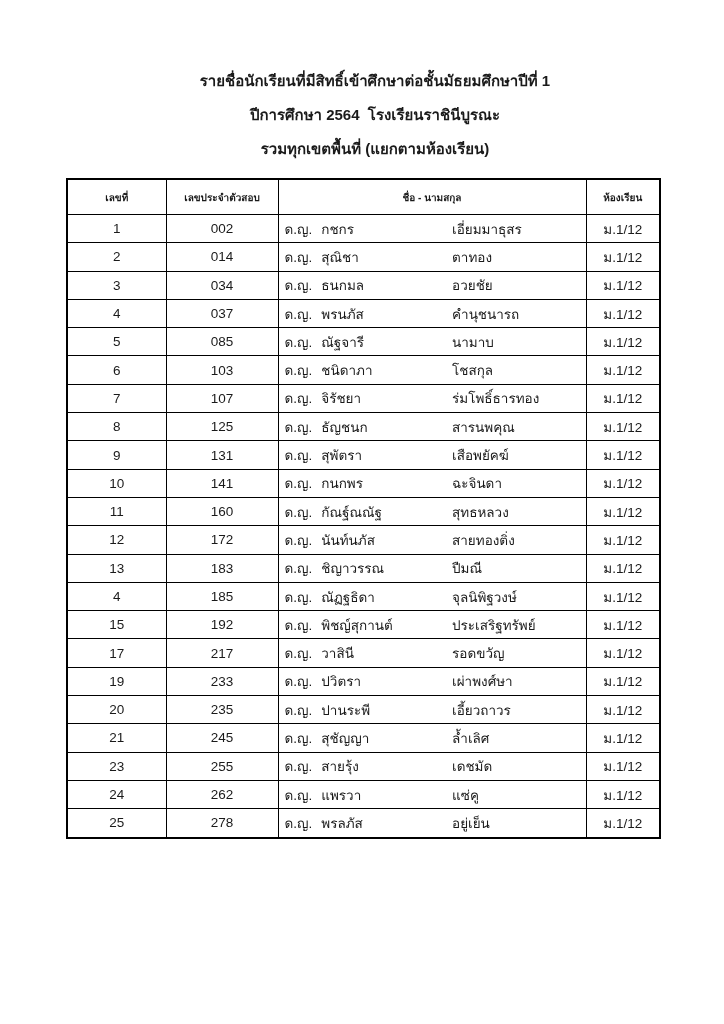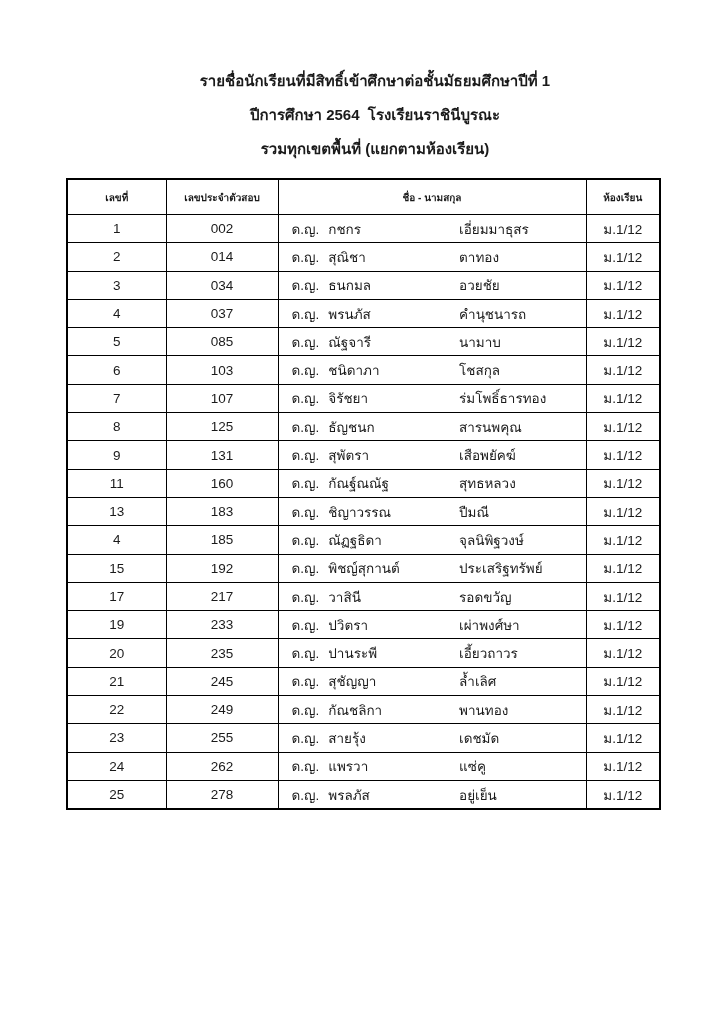--- a/index.html
+++ b/index.html
@@ -51,21 +51,21 @@
   }
   td {
     font-size: 13.5px;
     font-weight: normal;
     height: 27.3px;
     text-align: center;
     vertical-align: middle;
   }
   td.name-cell {
     text-align: left;
-    padding-left: 13px;
+    padding-left: 6px;
   }
   .name-title {
     display: inline-block;
     width: 33px;
   }
   .name-first {
     display: inline-block;
     width: 127px;
   }
   .name-last {
@@ -191,32 +191,52 @@
       <td>9</td>
       <td>131</td>
       <td class="name-cell">
         <span class="name-title">ด.ญ.</span>
         <span class="name-first">สุพัตรา</span>
         <span class="name-last">เสือพยัคฆ์</span>
       </td>
       <td>ม.1/12</td>
     </tr>
 
+    <tr>
+      <td>10</td>
+      <td>141</td>
+      <td class="name-cell">
+        <span class="name-title">ด.ญ.</span>
+        <span class="name-first">กนกพร</span>
+        <span class="name-last">ฉะจินดา</span>
+      </td>
+      <td>ม.1/12</td>
+    </tr>
 
     <tr>
       <td>11</td>
       <td>160</td>
       <td class="name-cell">
         <span class="name-title">ด.ญ.</span>
         <span class="name-first">กัณฐ์ณณัฐ</span>
         <span class="name-last">สุทธหลวง</span>
       </td>
       <td>ม.1/12</td>
     </tr>
 
+    <tr>
+      <td>12</td>
+      <td>172</td>
+      <td class="name-cell">
+        <span class="name-title">ด.ญ.</span>
+        <span class="name-first">นันท์นภัส</span>
+        <span class="name-last">สายทองติ่ง</span>
+      </td>
+      <td>ม.1/12</td>
+    </tr>
 
     <tr>
       <td>13</td>
       <td>183</td>
       <td class="name-cell">
         <span class="name-title">ด.ญ.</span>
         <span class="name-first">ชิญาวรรณ</span>
         <span class="name-last">ปืมณี</span>
       </td>
       <td>ม.1/12</td>
@@ -283,30 +303,20 @@
       <td>21</td>
       <td>245</td>
       <td class="name-cell">
         <span class="name-title">ด.ญ.</span>
         <span class="name-first">สุชัญญา</span>
         <span class="name-last">ล้ำเลิศ</span>
       </td>
       <td>ม.1/12</td>
     </tr>
 
-    <tr>
-      <td>22</td>
-      <td>249</td>
-      <td class="name-cell">
-        <span class="name-title">ด.ญ.</span>
-        <span class="name-first">กัณชลิกา</span>
-        <span class="name-last">พานทอง</span>
-      </td>
-      <td>ม.1/12</td>
-    </tr>
 
     <tr>
       <td>23</td>
       <td>255</td>
       <td class="name-cell">
         <span class="name-title">ด.ญ.</span>
         <span class="name-first">สายรุ้ง</span>
         <span class="name-last">เดชมัด</span>
       </td>
       <td>ม.1/12</td>

